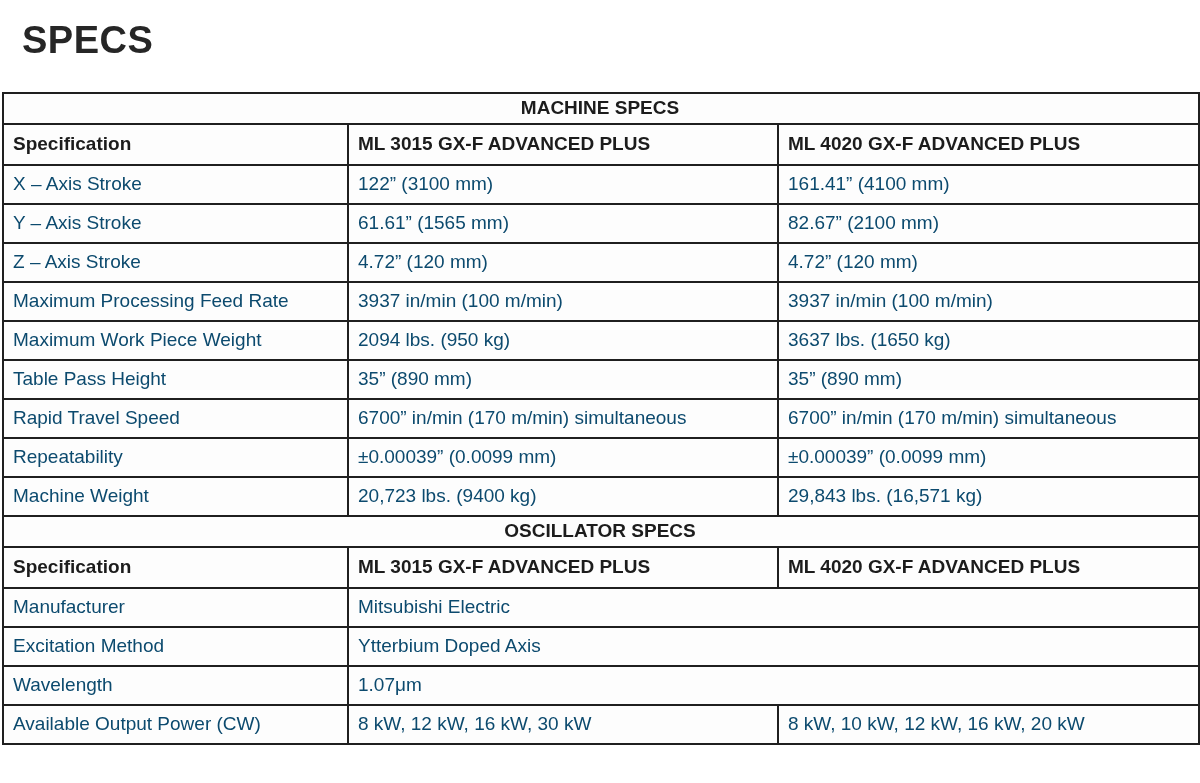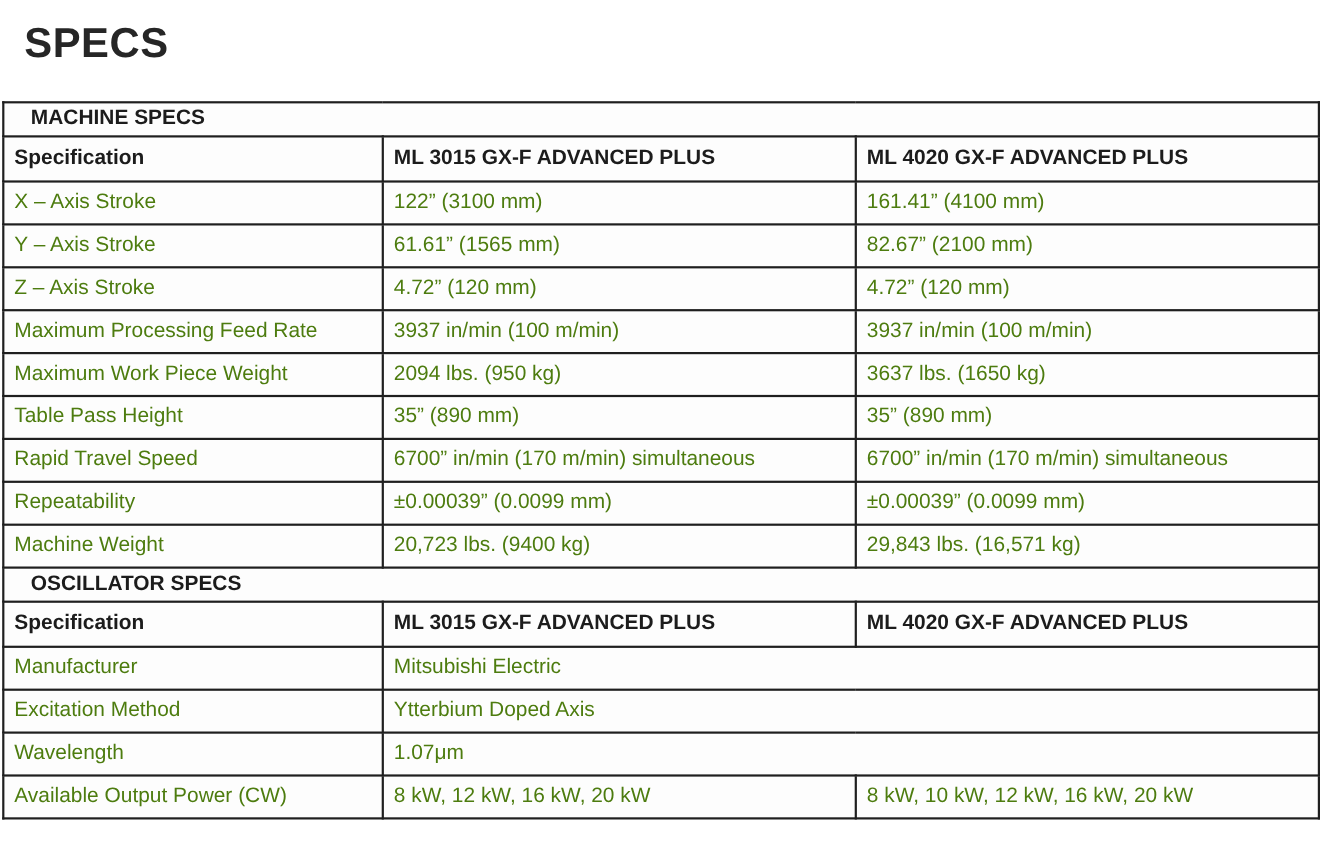--- a/index.html
+++ b/index.html
@@ -34,29 +34,29 @@
     background: #fdfdfd;
   }
   table.specs td, table.specs th {
     border: 2px solid #1f1f1f;
     padding: 6px 9px 7px 9px;
     font-size: 19px;
     line-height: 24px;
     text-align: left;
     vertical-align: middle;
     font-weight: normal;
-    color: #4d7c0f;
+    color: #0c4a6e;
     overflow: hidden;
     white-space: nowrap;
   }
   tr.section-row td {
-    text-align: left;
+    text-align: center;
     font-weight: bold;
     color: #1c1c1c;
-    padding: 2px 9px 3px 24px;
+    padding: 2px 9px 3px 7px;
   }
   tr.colhead-row th {
     font-weight: bold;
     color: #1c1c1c;
     padding: 7px 9px 8px 9px;
   }
   td.merged-value {
     text-align: center;
   }
 </style>
@@ -146,19 +146,19 @@
       <tr>
         <td>Excitation Method</td>
         <td colspan="2" class="merged-value">Ytterbium Doped Axis</td>
       </tr>
       <tr>
         <td>Wavelength</td>
         <td colspan="2" class="merged-value">1.07μm</td>
       </tr>
       <tr>
         <td>Available Output Power (CW)</td>
-        <td>8 kW, 12 kW, 16 kW, 20 kW</td>
+        <td>8 kW, 12 kW, 16 kW, 30 kW</td>
         <td>8 kW, 10 kW, 12 kW, 16 kW, 20 kW</td>
       </tr>
 
     </tbody>
   </table>
 </div>
 
 </body></html>

